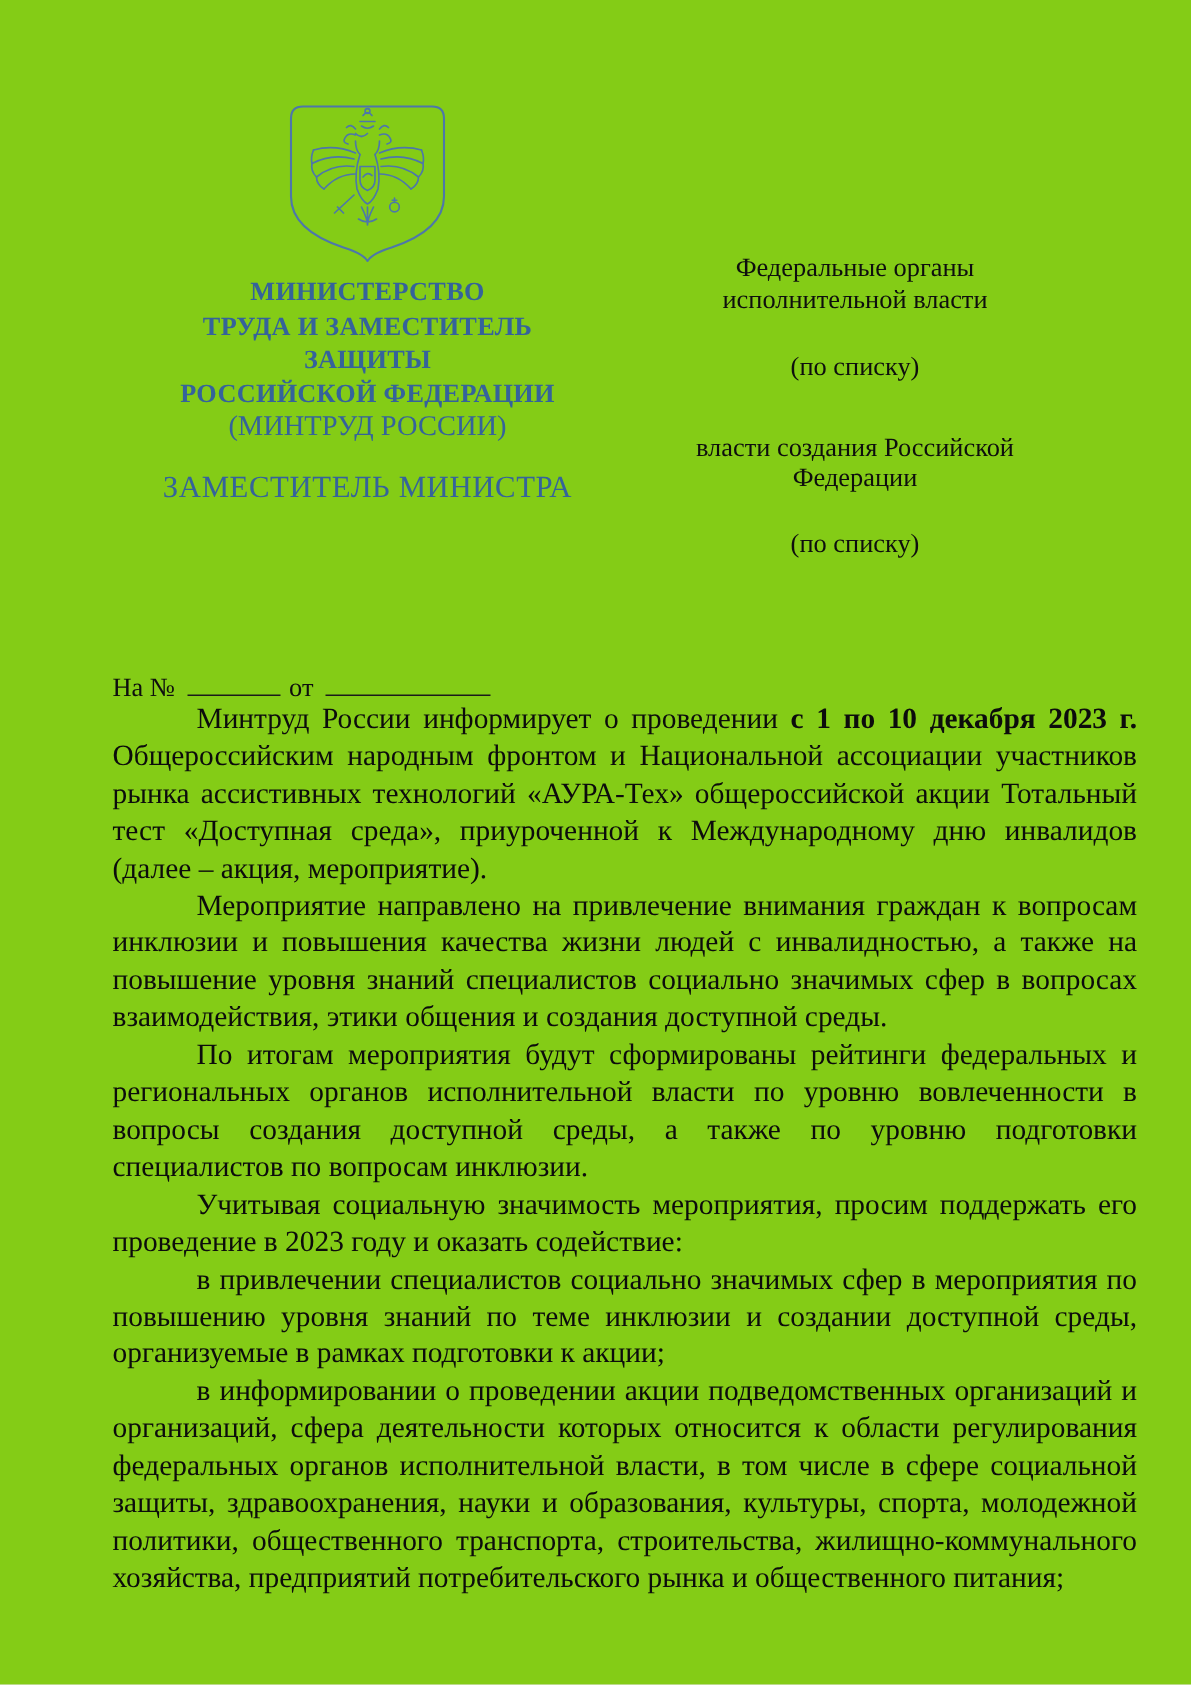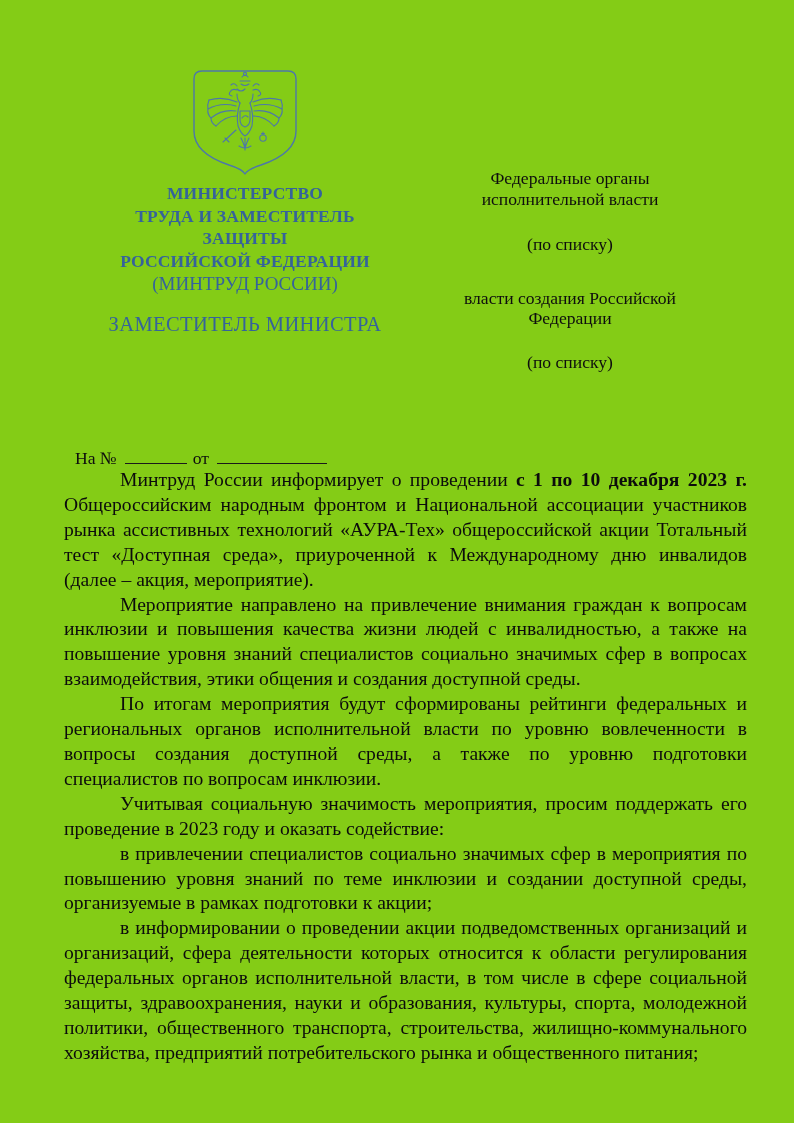--- a/index.html
+++ b/index.html
@@ -52,21 +52,21 @@
   }
   .blank{
     display:inline-block;
     border-bottom:1.2px solid #1a1a1a;
     height:15px;vertical-align:baseline;
   }
   .blank-number{width:62px;margin:0 6px 0 8px;}
   .blank-date{width:110px;margin-left:8px;}
   
   .body-text{
-    position:absolute;left:64px;top:468px;width:683px;
+    position:absolute;left:75px;top:468px;width:683px;
     font-size:19.6px;line-height:24.9px;
     text-align:justify;color:#0c0c0c;
   }
   .body-text p{margin:0;text-indent:56px;}
   .b{font-weight:bold;}
   svg .ln{fill:none;stroke:#4d77aa;stroke-width:1.4;stroke-linecap:round;stroke-linejoin:round;}
   svg .ln2{fill:none;stroke:#4d77aa;stroke-width:1.1;stroke-linecap:round;stroke-linejoin:round;}
 </style>
 </head>
 <body>

